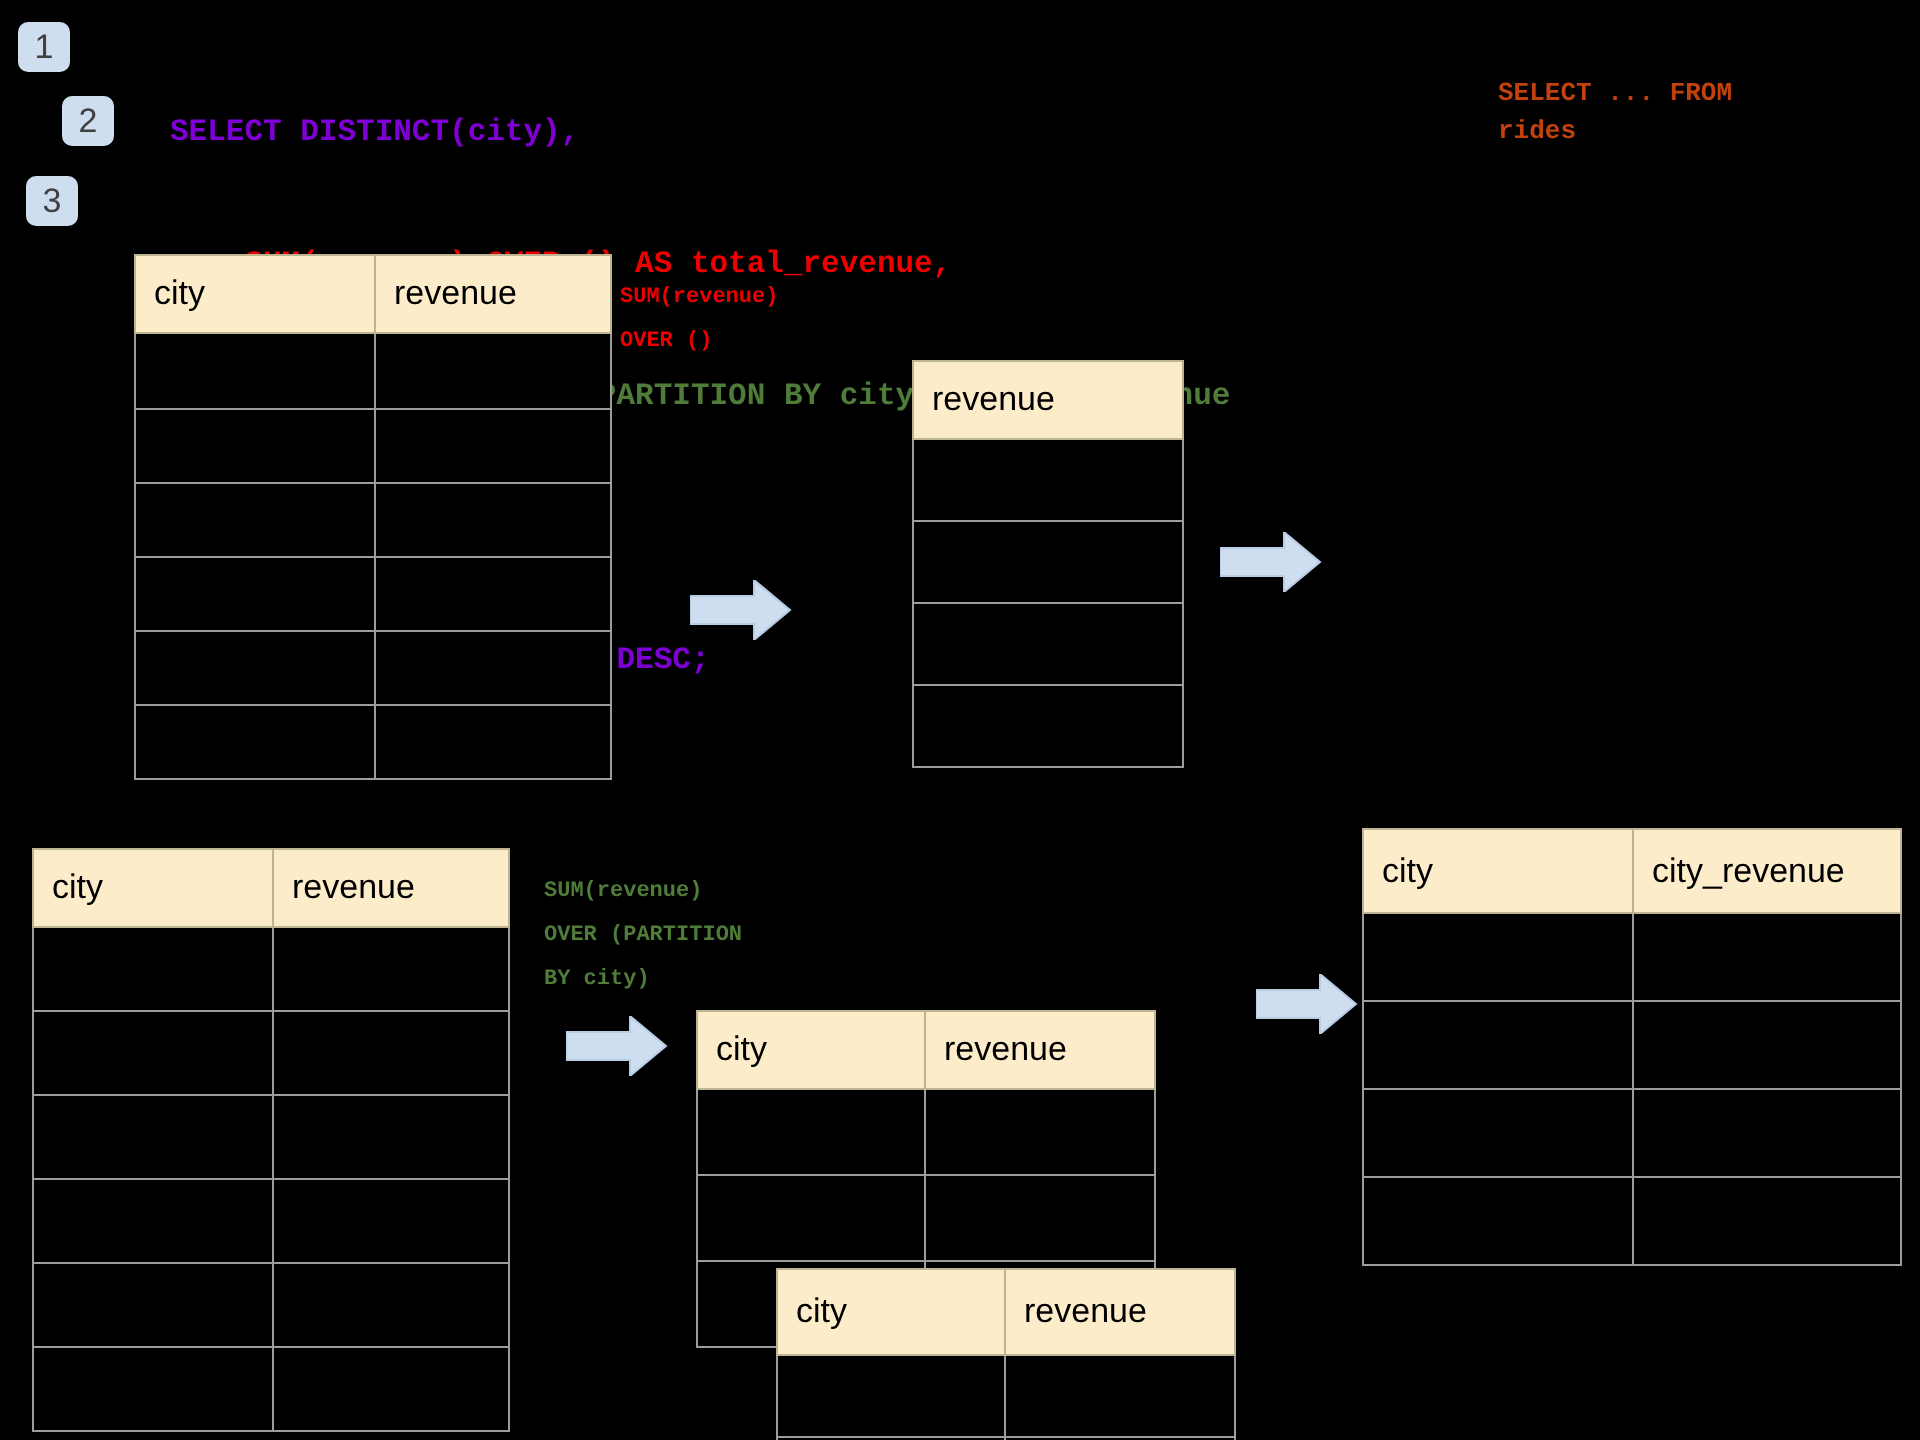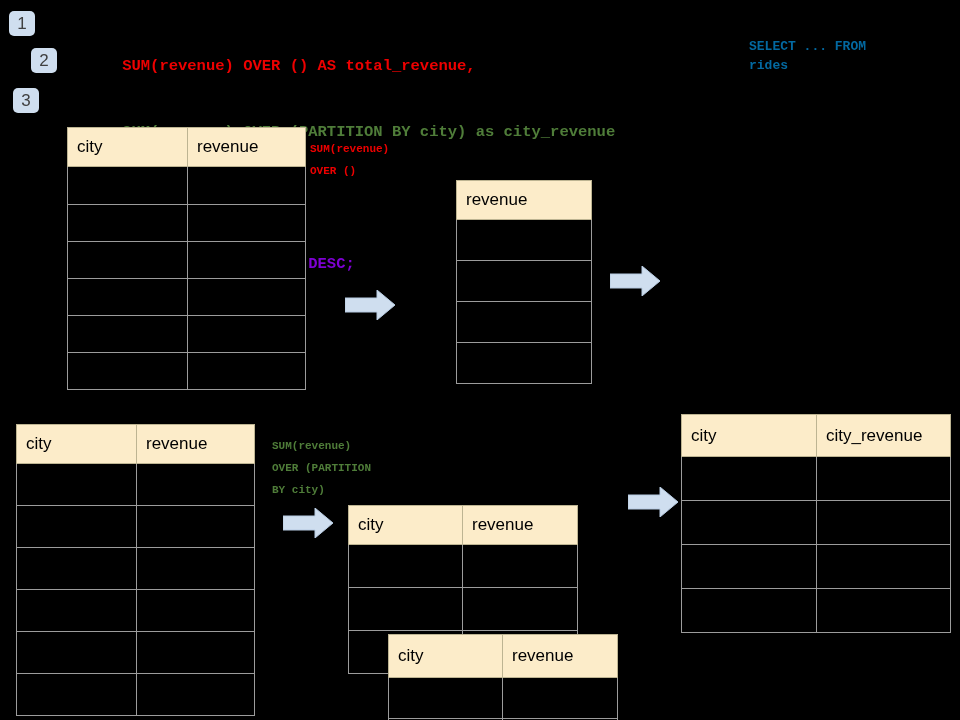--- a/index.html
+++ b/index.html
@@ -56,21 +56,21 @@
     font-weight: bold;
     font-size: 11px;
     line-height: 22px;
     white-space: pre;
   }
   .anno-red   { color: #ee0000; }
   .anno-green { color: #4f7d39; }
   .anno-small {
     font-size: 13px;
     line-height: 19px;
-    color: #0369a1;
+    color: #c2410c;
     font-family: Liberation Mono, monospace;
   }
 
   
   .tbl {
     position: absolute;
     border-collapse: collapse;
     table-layout: fixed;
     background: #be185d;
     font-family: "Liberation Sans", sans-serif;
@@ -106,20 +106,21 @@
     <span>1</span>
   </div>
   <div class="badge" style="left:31px; top:48px;">
     <span>2</span>
   </div>
   <div class="badge" style="left:13px; top:88px;">
     <span>3</span>
   </div>
 
   <div class="sql-block" style="left:85px; top:11px;">
+    <div class="sql-line sql-purple">SELECT DISTINCT(city),</div>
     <div class="sql-line sql-red">    SUM(revenue) OVER () AS total_revenue,</div>
     <div class="sql-line sql-green">    SUM(revenue) OVER (PARTITION BY city) as city_revenue</div>
     <div class="sql-line sql-purple">  FROM rides</div>
     <div class="sql-line sql-purple">  ORDER by city_revenue DESC;</div>
   </div>
 
   <div class="anno anno-small" style="left:749px; top:37px;">SELECT ... FROM
 rides</div>
 
   <div class="anno anno-red" style="left:310px; top:138px;">SUM(revenue)

